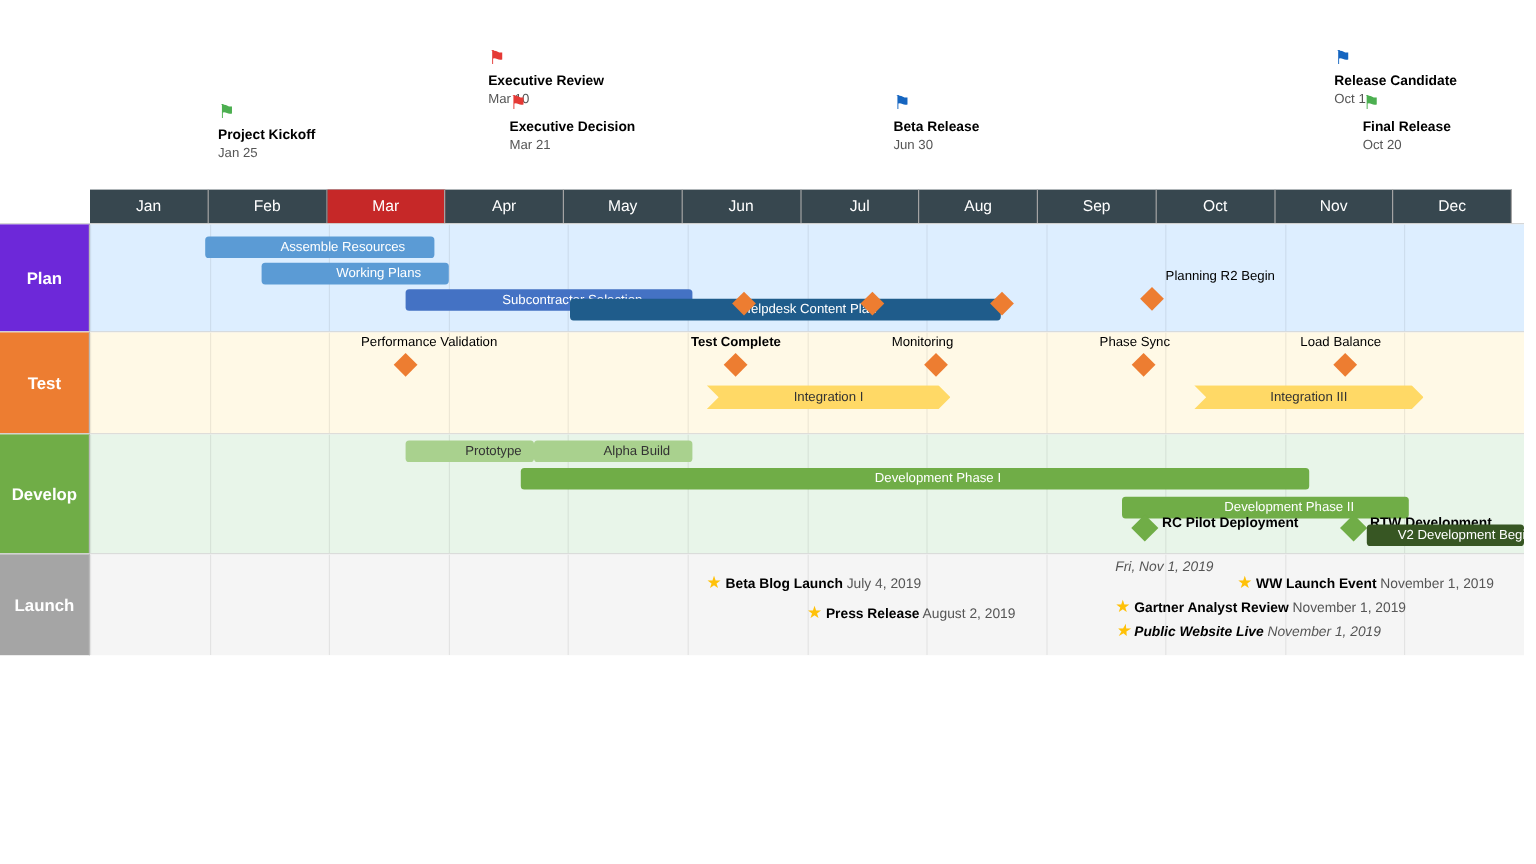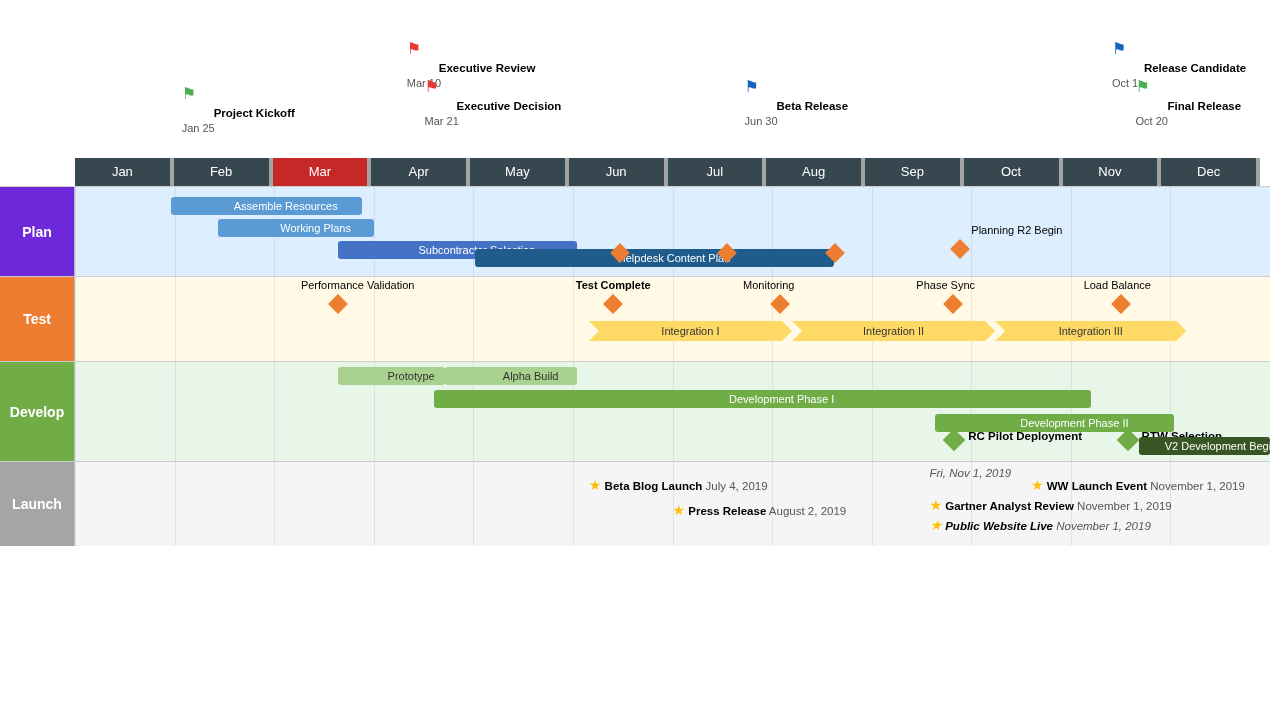--- a/index.html
+++ b/index.html
@@ -19,21 +19,21 @@
       margin-left: 75px;
       margin-right: 10px;
     }
 
     .milestone {
       position: absolute;
       font-size: 11px;
       line-height: 1.4;
     }
 
-    .milestone-title { font-weight: 600; font-size: 11.5px; margin-left: 32px; }
+    .milestone-title { font-weight: 600; font-size: 11.5px; }
     .milestone-date { color: #555; font-size: 11px; }
 
     .year-label {
       position: absolute;
       left: 0;
       bottom: 5px;
       font-size: 13px;
       color: #333;
       margin-left: 75px;
     }
@@ -47,21 +47,21 @@
       height: 28px;
       align-items: center;
     }
 
     .month-cell {
       flex: 1;
       text-align: center;
       color: #fff;
       font-size: 13px;
       font-weight: 500;
-      border-right: 4px solid #a3a3a3;
+      border-right: 1px solid #a3a3a3;
       height: 100%;
       line-height: 28px;
     }
 
     .month-cell.red-month {
       background: #c62828;
     }
 
     
     .rows-container {
@@ -232,21 +232,20 @@
           </div>
           <div style="position: absolute; left: calc(73.5% - 7px); top: 20px;">
             <div style="width: 14px; height: 14px; transform: rotate(45deg); background: rgb(237, 125, 49); position: relative;"></div>
             <div style="position: absolute; top: -18px; left: -30px; font-size: 11px; font-weight: 500; white-space: nowrap; text-align: center;">Phase Sync</div>
           </div>
           <div style="position: absolute; left: calc(87.5% - 7px); top: 20px;">
             <div style="width: 14px; height: 14px; transform: rotate(45deg); background: rgb(237, 125, 49); position: relative;"></div>
             <div style="position: absolute; top: -18px; left: -30px; font-size: 11px; font-weight: 500; white-space: nowrap; text-align: center;">Load Balance</div>
           </div>
           <div style="position: absolute; left: 43%; width: 17%; top: 44px; height: 20px; background: rgb(255, 217, 102); display: flex; align-items: center; justify-content: center; font-size: 11px; font-weight: 500; color: rgb(51, 51, 51); clip-path: polygon(0px 0px, calc(100% - 10px) 0px, 100% 50%, calc(100% - 10px) 100%, 0px 100%, 10px 50%);">Integration I</div>
-          <div style="position: absolute; left: 60%; width: 17%; top: 44px; height: 20px; background: rgb(255, 217, 102); display: flex; align-items: center; justify-content: center; font-size: 11px; font-weight: 500; color: rgb(51, 51, 51); clip-path: polygon(0px 0px, calc(100% - 10px) 0px, 100% 50%, calc(100% - 10px) 100%, 0px 100%, 10px 50%);">Integration II</div>
           <div style="position: absolute; left: 77%; width: 16%; top: 44px; height: 20px; background: rgb(255, 217, 102); display: flex; align-items: center; justify-content: center; font-size: 11px; font-weight: 500; color: rgb(51, 51, 51); clip-path: polygon(0px 0px, calc(100% - 10px) 0px, 100% 50%, calc(100% - 10px) 100%, 0px 100%, 10px 50%);">Integration III</div>
         </div>
       </div>
       <div class="gantt-row" style="height: 100px;">
         <div class="row-label develop">Develop</div>
         <div class="row-content develop-bg" style="position: relative; height: 100%;">
           <div class="grid-line" style="left: 0%;"></div>
           <div class="grid-line" style="left: 8.33333%;"></div>
           <div class="grid-line" style="left: 16.6667%;"></div>
           <div class="grid-line" style="left: 25%;"></div>
@@ -261,21 +260,21 @@
           <div class="gantt-bar bar-light-green" style="left: 22%; width: 9%; top: 5px;">Prototype</div>
           <div class="gantt-bar bar-light-green" style="left: 31%; width: 11%; top: 5px;">Alpha Build</div>
           <div class="gantt-bar bar-green" style="left: 30%; width: 55%; top: 28px;">Development Phase I</div>
           <div class="gantt-bar bar-green" style="left: 72%; width: 20%; top: 52px;">Development Phase II</div>
           <div style="position: absolute; left: calc(73.5% - 7px); top: 70px;">
             <div style="width: 16px; height: 16px; transform: rotate(45deg); background: rgb(112, 173, 71);"></div>
             <div style="position: absolute; top: -2px; left: 22px; font-size: 11.5px; font-weight: 600; white-space: nowrap;">RC Pilot Deployment</div>
           </div>
           <div style="position: absolute; left: calc(88% - 7px); top: 70px;">
             <div style="width: 16px; height: 16px; transform: rotate(45deg); background: rgb(112, 173, 71);"></div>
-            <div style="position: absolute; top: -2px; left: 22px; font-size: 11.5px; font-weight: 600; white-space: nowrap;">RTW Selection</div>
+            <div style="position: absolute; top: -2px; left: 22px; font-size: 11.5px; font-weight: 600; white-space: nowrap;">RTW Development</div>
           </div>
           <div class="gantt-bar bar-dark-green" style="left: 89%; width: 11%; top: 75px;">V2 Development Begins</div>
         </div>
       </div>
       <div class="gantt-row" style="height: 80px;">
         <div class="row-label launch">Launch</div>
         <div class="row-content launch-bg" style="position: relative; height: 100%;">
           <div class="grid-line" style="left: 0%;"></div>
           <div class="grid-line" style="left: 8.33333%;"></div>
           <div class="grid-line" style="left: 16.6667%;"></div>

